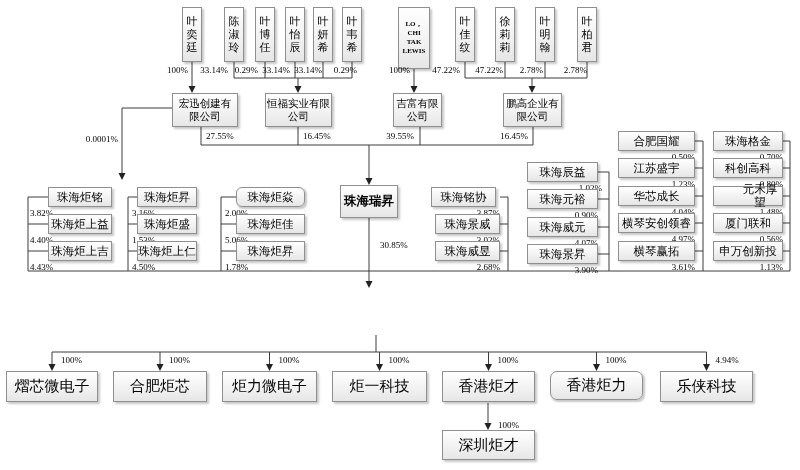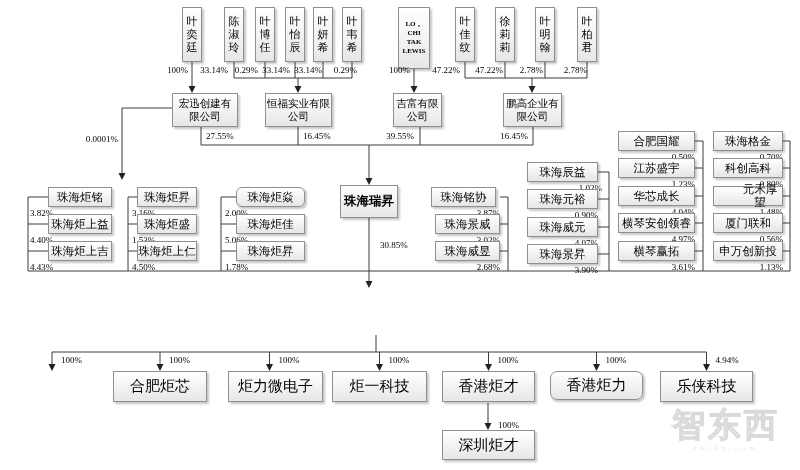--- a/index.html
+++ b/index.html
@@ -122,24 +122,20 @@
     </svg>
 
 
   <div class="bx center-co" style="left:340px;top:185px;width:58px;height:33px;">
     <span>珠海瑞昇</span>
   </div>
   <div class="pct ta-l" style="left:380px;top:240px;width:44px;">30.85%</div>
 
   <div class="pct ta-r" style="left:78px;top:134px;width:40px;">0.0001%</div>
 
-  <div class="wm">
-    <div class="wm-main">智东西</div>
-    <div class="wm-sub">zhidx.com</div>
-  </div>
 <div class="bx person" style="left: 182px; top: 7px; width: 20px; height: 55px;">叶奕廷</div>
     <div class="pct ta-r" style="left: 144px; top: 65px; width: 44px;">100%</div>
     <div class="bx person" style="left: 224px; top: 7px; width: 20px; height: 55px;">陈淑玲</div>
     <div class="pct ta-r" style="left: 184px; top: 65px; width: 44px;">33.14%</div>
     <div class="bx person" style="left: 255px; top: 7px; width: 20px; height: 55px;">叶博任</div>
     <div class="pct ta-r" style="left: 214px; top: 65px; width: 44px;">0.29%</div>
     <div class="bx person" style="left: 285px; top: 7px; width: 20px; height: 55px;">叶怡辰</div>
     <div class="pct ta-r" style="left: 246px; top: 65px; width: 44px;">33.14%</div>
     <div class="bx person" style="left: 313px; top: 7px; width: 20px; height: 55px;">叶妍希</div>
     <div class="pct ta-r" style="left: 278px; top: 65px; width: 44px;">33.14%</div>
@@ -215,24 +211,25 @@
     <div class="bx share" style="left: 713px; top: 131px; width: 70px; height: 20px;">珠海格金</div>
     <div class="pct ta-r" style="left: 723px; top: 152px; width: 60px;">0.70%</div>
     <div class="bx share" style="left: 713px; top: 158px; width: 70px; height: 20px;">科创高科</div>
     <div class="pct ta-r" style="left: 723px; top: 179px; width: 60px;">0.80%</div>
     <div class="bx share" style="left: 713px; top: 186px; width: 70px; height: 20px; padding-left: 24px;">元禾厚望</div>
     <div class="pct ta-r" style="left: 723px; top: 207px; width: 60px;">1.48%</div>
     <div class="bx share" style="left: 713px; top: 213px; width: 70px; height: 20px;">厦门联和</div>
     <div class="pct ta-r" style="left: 723px; top: 234px; width: 60px;">0.56%</div>
     <div class="bx share" style="left: 713px; top: 241px; width: 70px; height: 20px;">申万创新投</div>
     <div class="pct ta-r" style="left: 723px; top: 262px; width: 60px;">1.13%</div>
+    <div class="bx sub" style="left: 6px; top: 371px; width: 92px; height: 31px;">熠芯微电子</div>
     <div class="pct ta-l" style="left: 61px; top: 355px; width: 40px;">100%</div>
     <div class="bx sub" style="left: 113px; top: 371px; width: 94px; height: 31px;">合肥炬芯</div>
     <div class="pct ta-l" style="left: 169px; top: 355px; width: 40px;">100%</div>
-    <div class="bx sub" style="left: 222px; top: 371px; width: 95px; height: 31px; margin-left: 6px;">炬力微电子</div>
+    <div class="bx sub" style="left: 222px; top: 371px; width: 95px; height: 31px;">炬力微电子</div>
     <div class="pct ta-l" style="left: 278.5px; top: 355px; width: 40px;">100%</div>
     <div class="bx sub" style="left: 332px; top: 371px; width: 95px; height: 31px;">炬一科技</div>
     <div class="pct ta-l" style="left: 388.5px; top: 355px; width: 40px;">100%</div>
     <div class="bx sub" style="left: 442px; top: 371px; width: 93px; height: 31px;">香港炬才</div>
     <div class="pct ta-l" style="left: 497.5px; top: 355px; width: 40px;">100%</div>
     <div class="bx sub" style="left: 550px; top: 371px; width: 93px; height: 29px; border-radius: 7px;">香港炬力</div>
     <div class="pct ta-l" style="left: 605.5px; top: 355px; width: 40px;">100%</div>
     <div class="bx sub" style="left: 660px; top: 371px; width: 93px; height: 31px;">乐侠科技</div>
     <div class="pct ta-l" style="left: 715.5px; top: 355px; width: 40px;">4.94%</div>
     <div class="bx sub" style="left: 442px; top: 430px; width: 93px; height: 30px;">深圳炬才</div>

